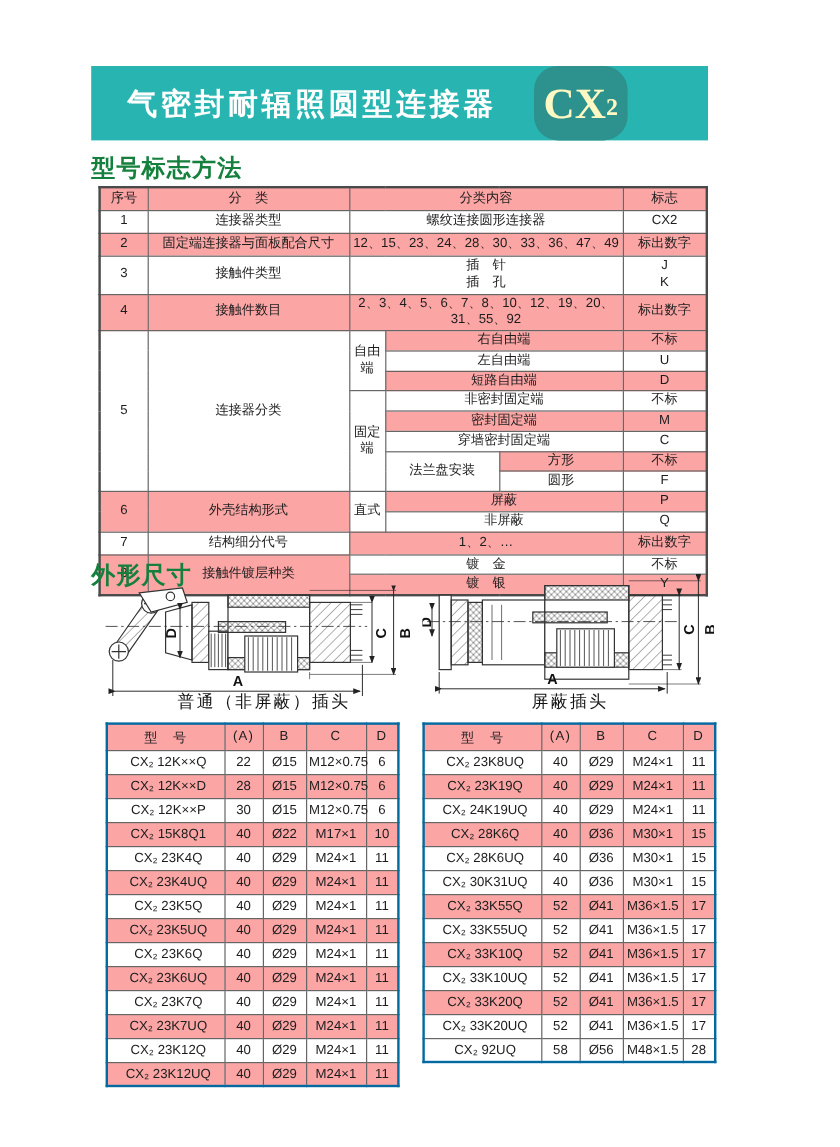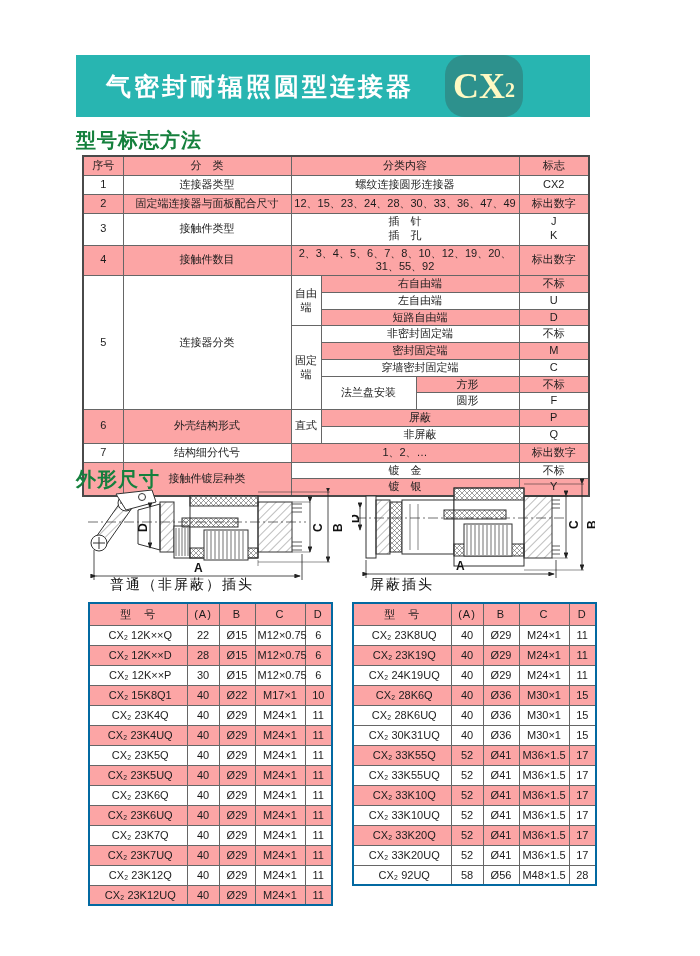--- a/index.html
+++ b/index.html
@@ -23,21 +23,21 @@
   .spec td, .spec th { border:1px solid #666; text-align:center; vertical-align:middle; padding:1px 2px;
                        font-weight:normal; height:19px; line-height:1.25; }
   .spec { border:2px solid #4a4a4a; }
   .sh { background:#fca5a5; }
   .vcell { width:30px; word-break:break-all; line-height:1.35; padding:0 8px; }
   .subrow td { height:15px; }
   .r3 td { height:32px; }
 
   
   .draw { position:absolute; }
-  .caption { position:absolute; font-size:14px; letter-spacing:2px; color:#111; }
+  .caption { position:absolute; font-size:14px; letter-spacing:2px; color:#111; text-align:center; }
 
   
   .dim { position:absolute; top:602px; width:243px; font-size:11px; border:2px solid #0369a1; }
   .dim td, .dim th { border:1px solid #666; text-align:center; vertical-align:middle; height:20px;
                      font-weight:normal; padding:1px 2px; }
   .dim thead th { height:22px; letter-spacing:1px; }
   .dim td.model { text-align:center; padding-left:6px; }
   .dim colgroup col:nth-child(1){width:98px;} .dim colgroup col:nth-child(2){width:32px;}
   .dim colgroup col:nth-child(3){width:36px;} .dim colgroup col:nth-child(4){width:50px;}
   .dim colgroup col:nth-child(5){width:27px;}

